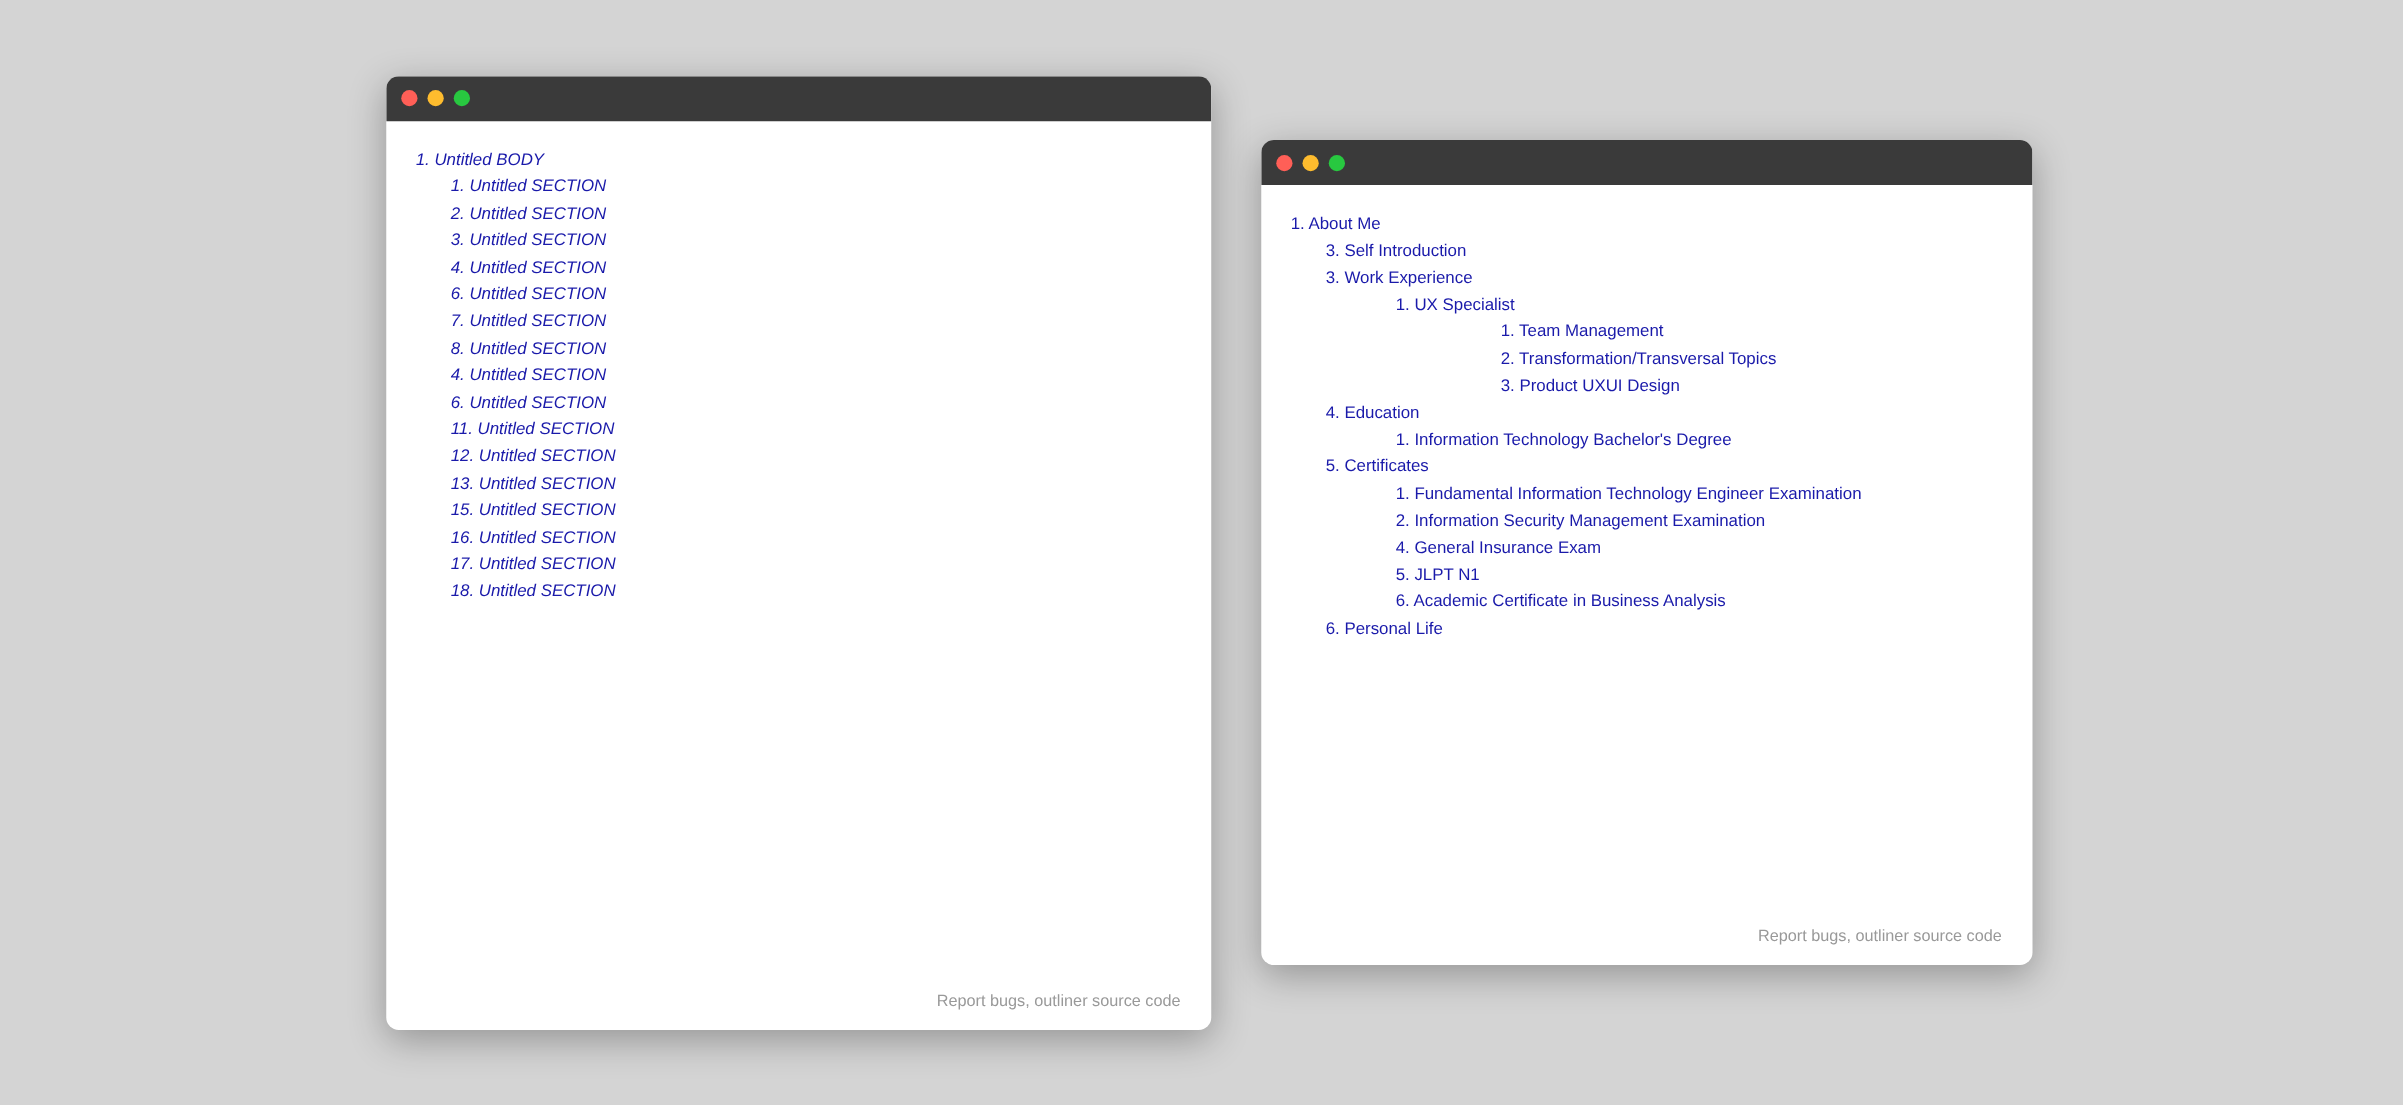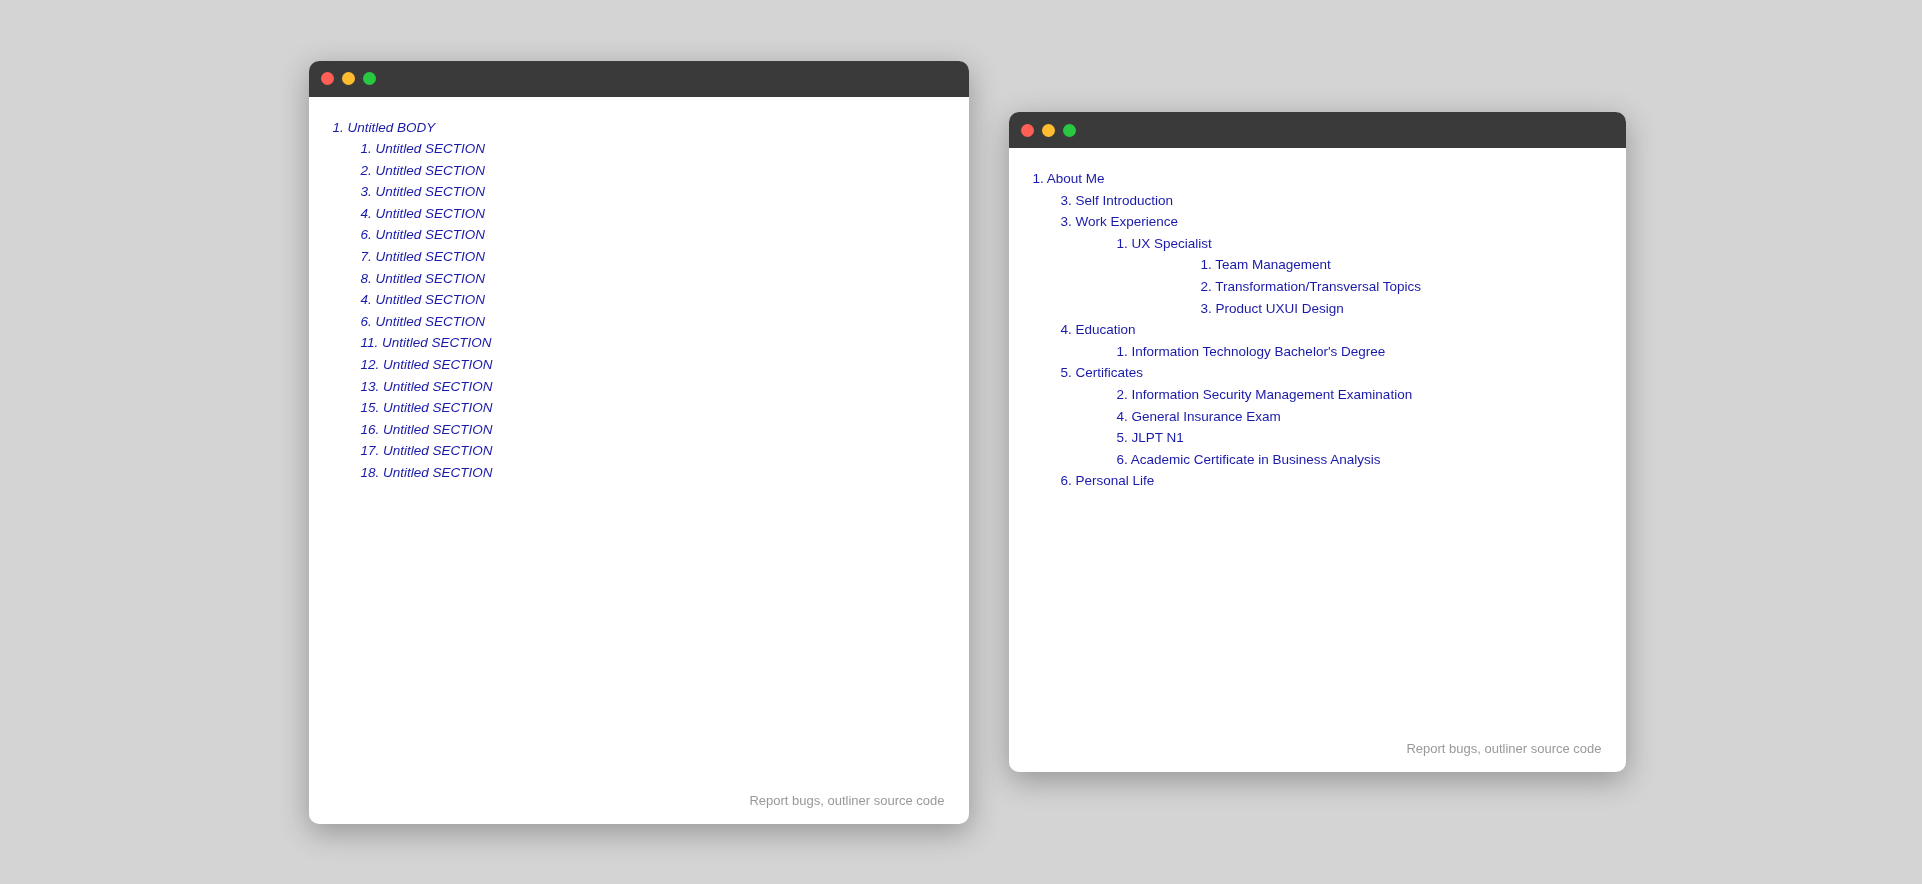--- a/index.html
+++ b/index.html
@@ -165,20 +165,21 @@
                   <li><span class="item-label normal-style">1. UX Specialist</span><ol class="level-4">
                       <li><span class="item-label normal-style">1. Team Management</span></li>
                       <li><span class="item-label normal-style">2. Transformation/Transversal Topics</span></li>
                       <li><span class="item-label normal-style">3. Product UXUI Design</span></li>
                     </ol></li>
                 </ol></li>
               <li><span class="item-label normal-style">4. Education</span><ol class="level-3">
                   <li><span class="item-label normal-style">1. Information Technology Bachelor's Degree</span></li>
                 </ol></li>
               <li><span class="item-label normal-style">5. Certificates</span><ol class="level-3">
+                  <li><span class="item-label normal-style">1. Fundamental Information Technology Engineer Examination</span></li>
                   <li><span class="item-label normal-style">2. Information Security Management Examination</span></li>
                   <li><span class="item-label normal-style">4. General Insurance Exam</span></li>
                   <li><span class="item-label normal-style">5. JLPT N1</span></li>
                   <li><span class="item-label normal-style">6. Academic Certificate in Business Analysis</span></li>
                 </ol></li>
               <li><span class="item-label normal-style">6. Personal Life</span></li>
             </ol></li>
         </ol>
       </div>
     <div class="footer">

